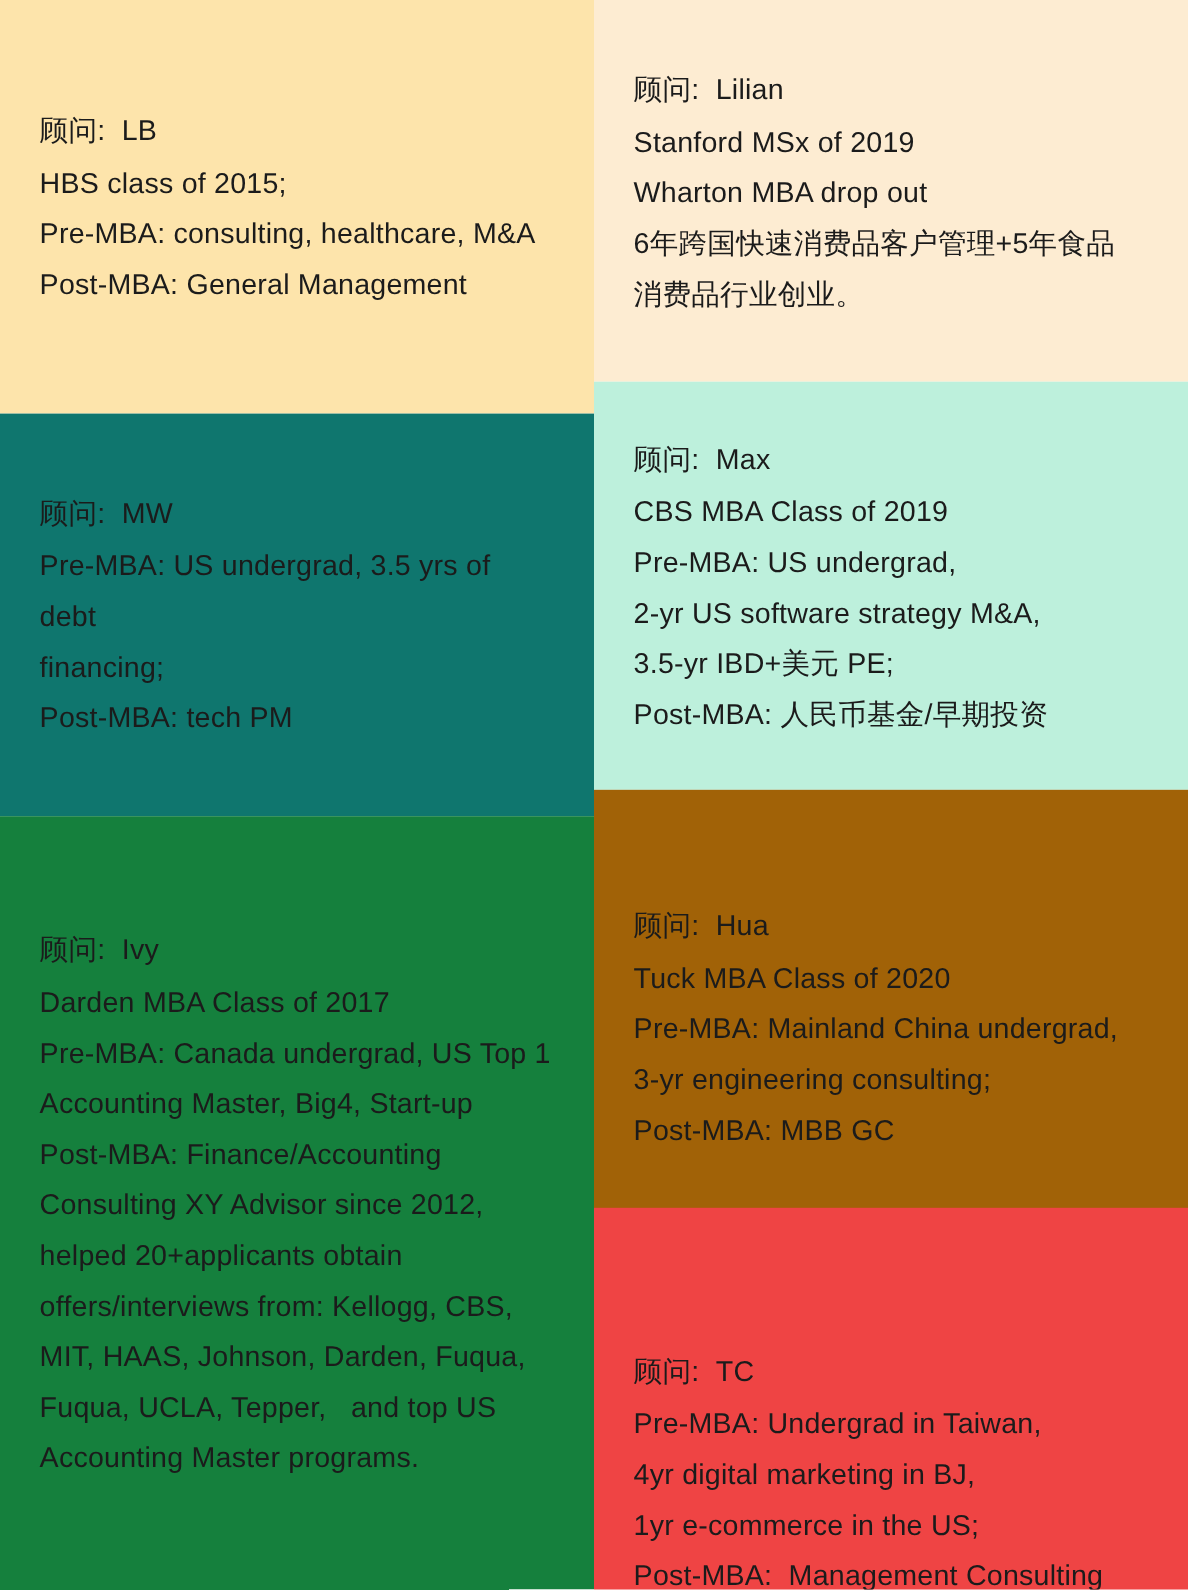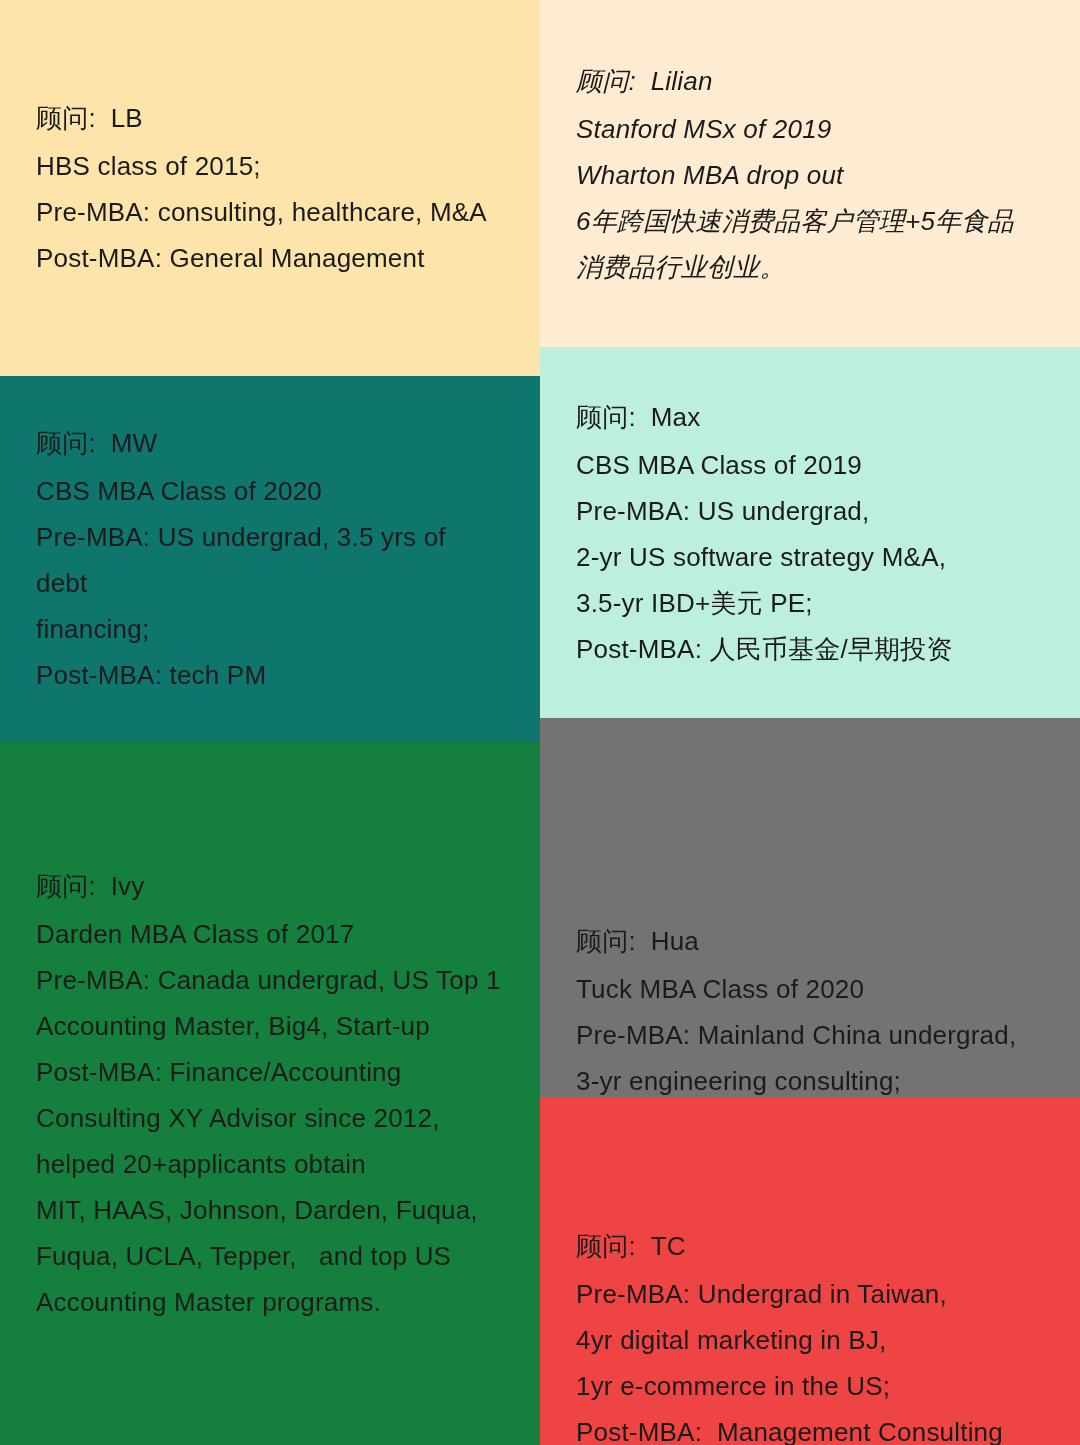--- a/index.html
+++ b/index.html
@@ -46,30 +46,28 @@
     background: #0f766e;
   }
   #card-ivy {
     left: 0; top: 742px; width: 540px; height: 703px;
     background: #15803d;
   }
   
   #card-lilian {
     left: 540px; top: 0; width: 540px; height: 347px;
     background: #fdecd2;
-    font-style: italic;
   }
   #card-max {
     left: 540px; top: 347px; width: 540px; height: 371px;
     background: #bdf0dc;
   }
   #card-hua {
     left: 540px; top: 718px; width: 540px; height: 432px;
-    background: #737373;
-    justify-content: flex-end;
+    background: #a16207;
   }
   #card-tc {
     left: 540px; top: 1050px; width: 540px; height: 481px;
     background: #ef4444;
     margin-top: 48px;
   }
 </style>
 </head>
 <body>
 
@@ -77,34 +75,34 @@
 
   <div class="card" id="card-lb">
     <div class="line head">顾问:  LB</div>
     <div class="line">HBS class of 2015;</div>
     <div class="line">Pre-MBA: consulting, healthcare, M&amp;A</div>
     <div class="line">Post-MBA: General Management</div>
   </div>
 
   <div class="card" id="card-mw">
     <div class="line head">顾问:  MW</div>
-    <div class="line">CBS MBA Class of 2020</div>
     <div class="line">Pre-MBA: US undergrad, 3.5 yrs of debt</div>
     <div class="line">financing;</div>
     <div class="line">Post-MBA: tech PM</div>
   </div>
 
   <div class="card" id="card-ivy">
     <div class="line head">顾问:  Ivy</div>
     <div class="line">Darden MBA Class of 2017</div>
     <div class="line">Pre-MBA: Canada undergrad, US Top 1</div>
     <div class="line">Accounting Master, Big4, Start-up</div>
     <div class="line">Post-MBA: Finance/Accounting</div>
     <div class="line">Consulting XY Advisor since 2012,</div>
     <div class="line">helped 20+applicants obtain</div>
+    <div class="line">offers/interviews from: Kellogg, CBS,</div>
     <div class="line">MIT, HAAS, Johnson, Darden, Fuqua,</div>
     <div class="line">Fuqua, UCLA, Tepper,   and top US</div>
     <div class="line">Accounting Master programs.</div>
   </div>
 
   <div class="card" id="card-lilian">
     <div class="line head">顾问:  Lilian</div>
     <div class="line">Stanford MSx of 2019</div>
     <div class="line">Wharton MBA drop out</div>
     <div class="line">6年跨国快速消费品客户管理+5年食品</div>

